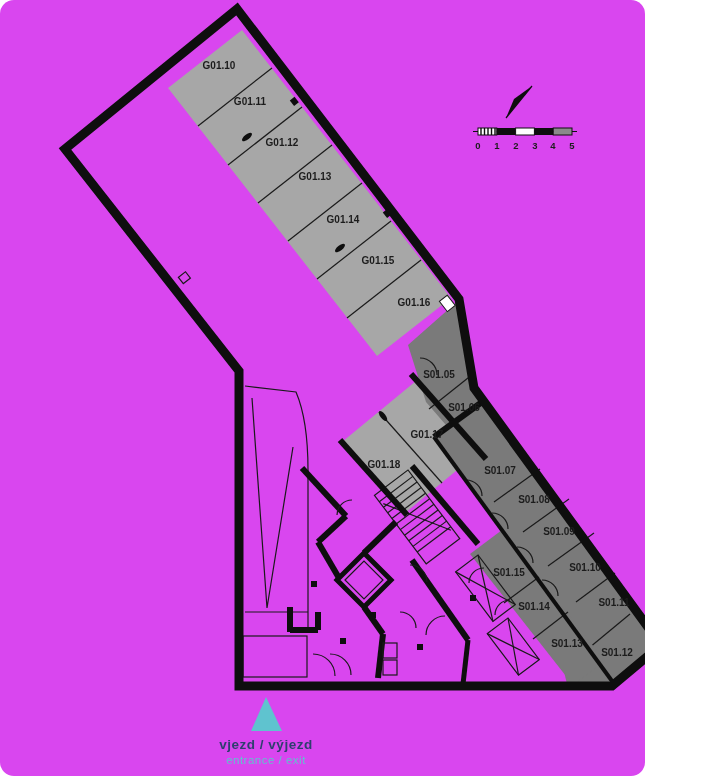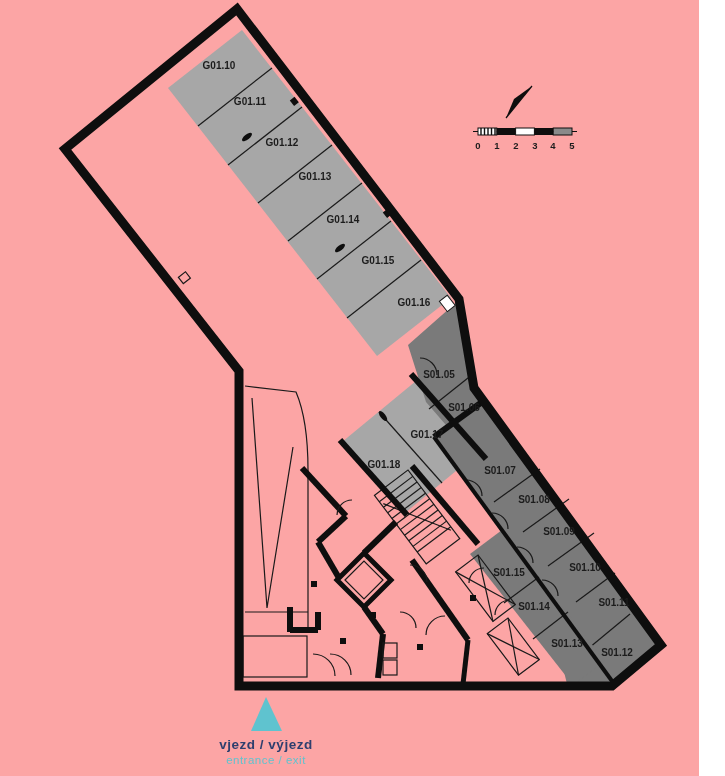--- a/index.html
+++ b/index.html
@@ -1,17 +1,17 @@
 <!DOCTYPE html>
 <html><head>
 <meta charset="utf-8">
 <style>
   html,body{margin:0;padding:0;background:#ffffff;}
-  .stage{position:relative;width:699px;height:776px;background:#fca5a5;overflow:hidden;
-         font-family:"Liberation Sans", sans-serif;}
+  .stage{position:relative;width:645px;height:776px;background:#d946ef;overflow:hidden;
+         font-family:"Liberation Sans", sans-serif;border-radius:14px;}
   svg{position:absolute;left:0;top:0;}
   text{font-family:"Liberation Sans", sans-serif;}
   .room-label{font-size:10px;font-weight:700;fill:#1c1c1c;letter-spacing:0px;}
   .tick-label{font-size:9.5px;font-weight:700;fill:#1c1c1c;}
   .cs-label{font-size:13.5px;font-weight:700;fill:#2e3f6e;letter-spacing:.5px;}
   .en-label{font-size:11.5px;font-weight:400;fill:#5fc3cf;letter-spacing:.5px;}
   .wall{stroke:#0e0e0e;fill:none;}
   .thin{stroke:#1a1a1a;stroke-width:1.2;fill:none;}
   .parking{fill:#a7a7a7;}
   .storage{fill:#7a7a7a;}

